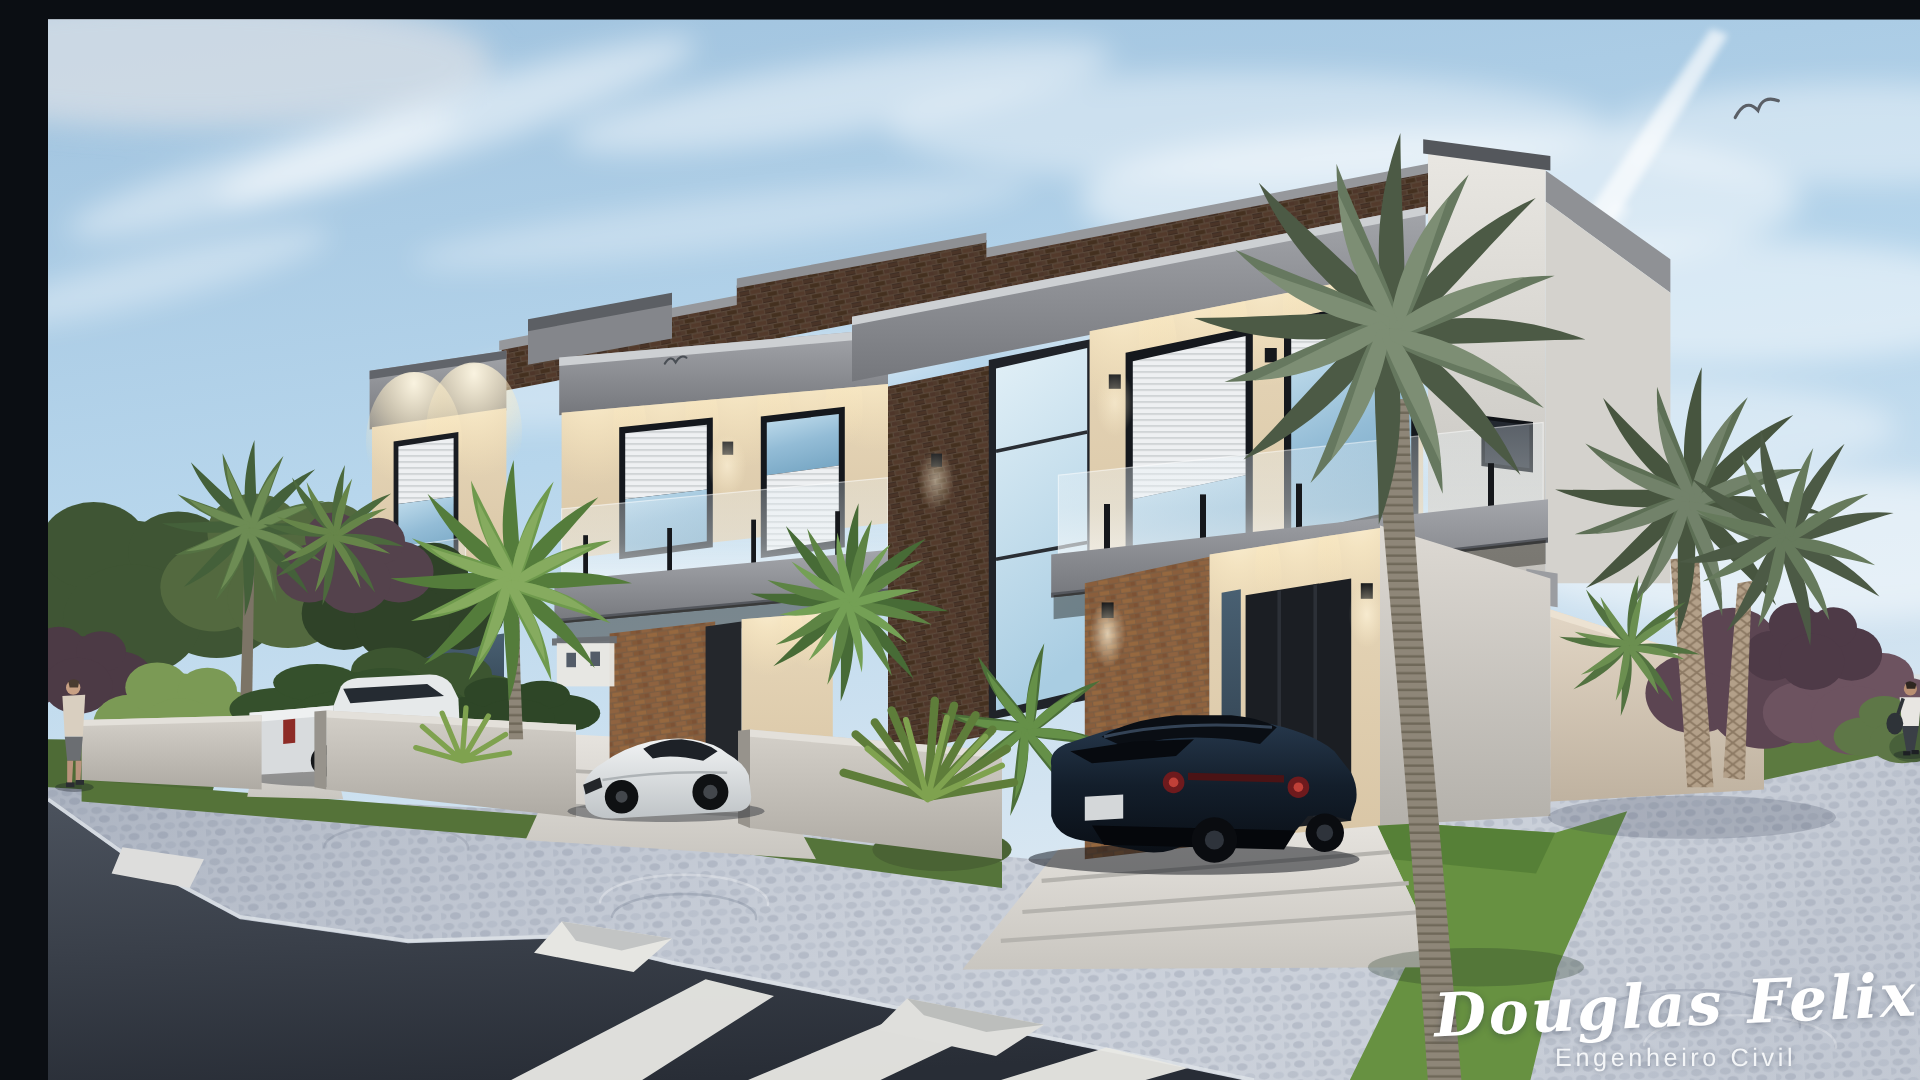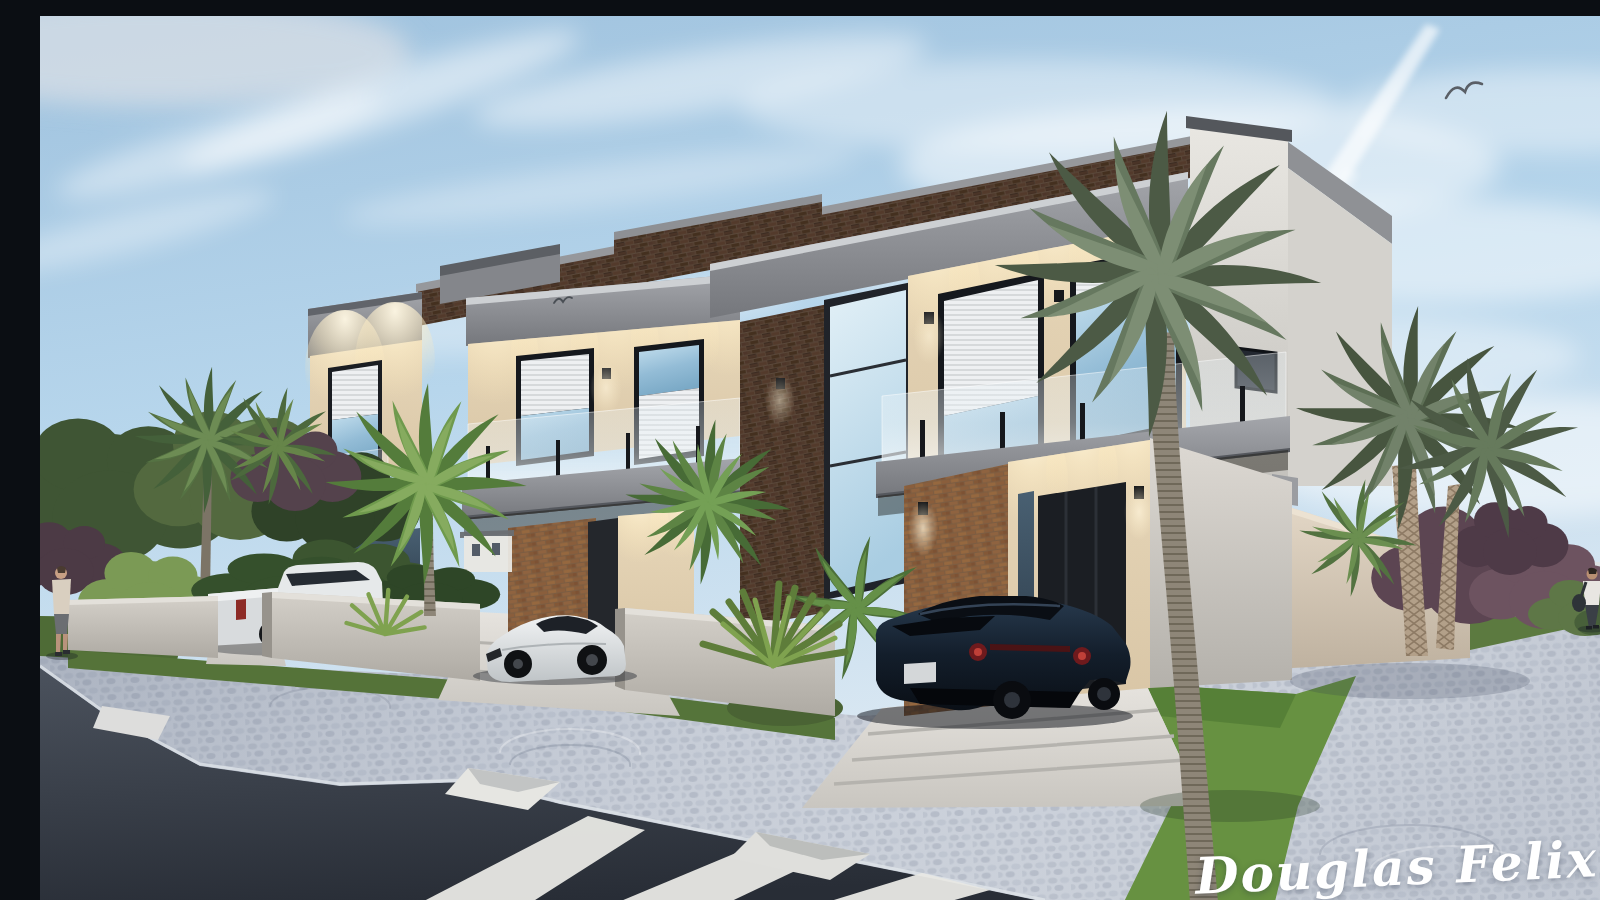--- a/index.html
+++ b/index.html
@@ -576,14 +576,15 @@
   <path d="M1546,566 L1540,584" stroke="#2e3338" stroke-width="3"></path>
   <ellipse cx="1539" cy="587" rx="7" ry="9" fill="#2e3338"></ellipse>
   <polygon points="1545,589 1559,589 1555,612 1549,612" fill="#3a3f46"></polygon>
   <rect x="1546" y="610" width="6" height="3.5" fill="#1d2024"></rect>
         <rect x="1553" y="609" width="6" height="3.5" fill="#1d2024"></rect>
 </g>
 </svg>
 
 <figcaption class="watermark">
   <div class="wm-name">Douglas Felix</div>
+  <div class="wm-title">Engenheiro Civil</div>
 </figcaption>
 </figure>
 
 </body></html>

